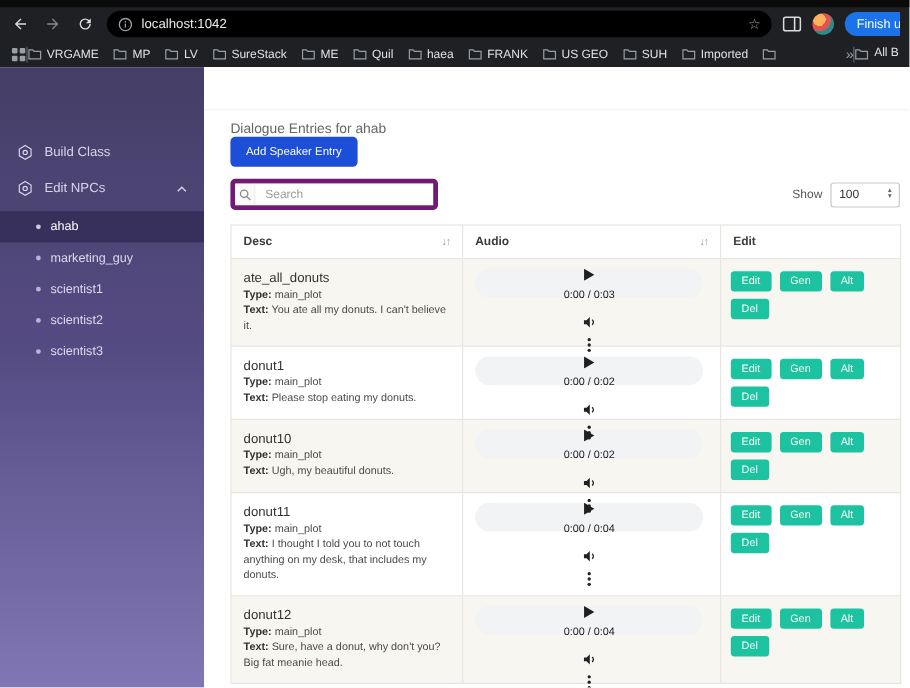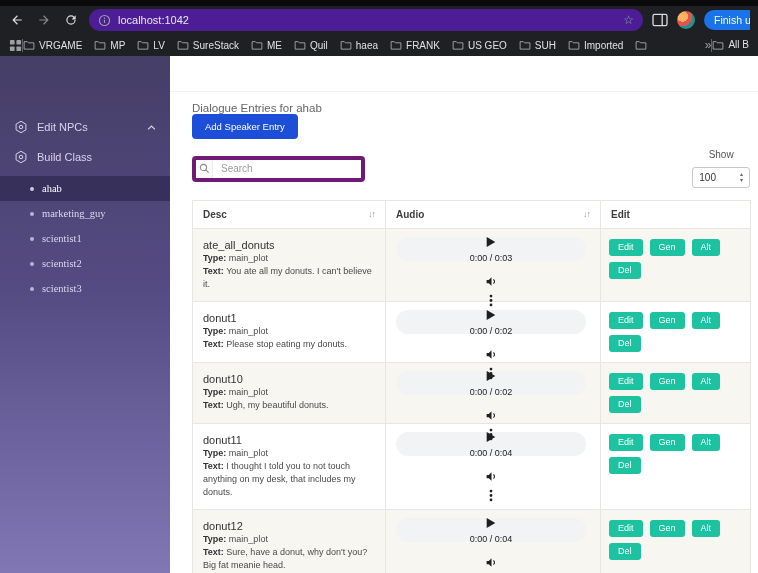--- a/index.html
+++ b/index.html
@@ -5,21 +5,21 @@
   * { margin:0; padding:0; box-sizing:border-box; }
   html,body { width:758px; height:573px; overflow:hidden; background:#fff;
     font-family:"Liberation Sans", sans-serif; }
 
   
   .chrome { background:#1f2023; }
   .win-strip { height:6px; background:#0a0a0b; }
   .toolbar { height:28px; display:flex; align-items:center; padding:0 8px; gap:9px; }
   .nav-btn { width:18px; height:18px; display:flex; align-items:center; justify-content:center; }
   .nav-btn svg { width:14px; height:14px; }
-  .omnibox { flex:1; height:22px; background:#4c1d95; border-radius:12px; display:flex;
+  .omnibox { flex:1; height:22px; background:#000000; border-radius:12px; display:flex;
     align-items:center; padding:0 9px; gap:7px; min-width:0;justify-content:flex-end; }
   .omnibox .url { flex:1; color:#e8eaed; font-size:11px; white-space:nowrap; overflow:hidden; }
   .star { color:#9aa0a6; font-size:12px; line-height:1; }
   .avatar { width:18px; height:18px; border-radius:50%;
     background:radial-gradient(circle at 32% 30%, #ffb25e 0 30%, #e2554e 30% 55%, #2a8c8c 55% 78%, #1d3f5e 78% 100%); }
   .finish-btn { background:#1a73e8; color:#fff; font-size:10.5px; height:20px; line-height:20px;
     padding:0 10px; border:none; border-radius:11px 0 0 11px; white-space:nowrap; width:46px;
     overflow:hidden; text-align:left; }
   .bookmarks { height:22px; display:flex; align-items:center; padding:0 9px; gap:0;
     font-size:10px; color:#dfe1e5; white-space:nowrap; overflow:hidden; }
@@ -33,42 +33,42 @@
   .app { display:flex; height:517px; }
 
   
   .sidebar { width:170px; flex:0 0 170px; padding-top:56px; color:#d3cde8;
     background:linear-gradient(180deg, #453e66 0%, #554b83 45%, #8177b4 100%); }
   .side-item { display:flex; align-items:center; gap:9px; padding:8px 14px; font-size:11px;
     color:#d9d4ec; cursor:default; }
   .side-item svg.hex { width:14px; height:14px; flex:0 0 auto; }
   .side-item .grow { flex:1; }
   .chev { width:9px; height:9px; }
-  .npc-list { margin-top:4px;font-family:Liberation Serif, serif; }
+  .npc-list { margin-top:4px; }
   .sub { display:flex; align-items:center; gap:8px; padding:7px 14px 7px 30px; font-size:10.5px;
     color:#ddd8ef; }
   .sub.active { background:rgba(25,18,54,0.42); color:#ffffff; }
   .dot { width:4px; height:4px; border-radius:50%; background:currentColor; opacity:.75; flex:0 0 auto; }
 
   
   .main { flex:1; background:#fff; display:flex; flex-direction:column; min-width:0; }
   .topbar { height:36px; background:#fff; border-bottom:1px solid #f2f2f2; flex:0 0 36px; }
   .content { padding:10px 8px 0 22px; }
   .page-title { font-size:11.5px; color:#666; }
   .add-btn { background:#1d4ed8; color:#fff; border:none; border-radius:4px; font-size:9.5px;
     padding:7px 13px; margin-bottom:10px; display:inline-block;text-align:right; }
   .controls { display:flex; justify-content:space-between; align-items:center; margin-bottom:12px; }
   .search-box { width:173px; height:26px; border:4px solid #701a75; border-radius:4px;
     display:flex; align-items:center; overflow:hidden; background:#fff; }
   .search-icon-wrap { width:24px; height:100%; display:flex; align-items:center; justify-content:center;
     background:#fafafa; border-right:1px solid #ececec; }
   .search-box input { border:none; outline:none; flex:1; height:100%; padding:0 8px; font-size:10px;
     color:#333; font-family:"Liberation Sans", sans-serif; }
   .search-box input::placeholder { color:#9a9a9a; }
-  .show-wrap { display:flex; align-items:center; gap:7px; font-size:10px; color:#555;flex-direction:column; }
+  .show-wrap { display:flex; align-items:center; gap:7px; font-size:10px; color:#555; }
   .show-select { border:1px solid #c9c9c9; border-radius:3px; padding:4px 6px; display:flex;
     align-items:center; gap:24px; font-size:10px; color:#333; background:#fff; }
   .stepper { display:flex; flex-direction:column; font-size:6px; line-height:0.85; color:#666; }
 
   
   table.dlg { width:100%; border-collapse:collapse; table-layout:fixed; }
   table.dlg th, table.dlg td { border:1px solid #e8e6e2; vertical-align:top; }
   table.dlg th { font-size:10px; font-weight:bold; color:#3c3c3c; text-align:left;
     padding:8px 10px; background:#fff; }
   th .sort { float:right; color:#9a9a9a; font-size:9px; letter-spacing:-1px; }
@@ -238,31 +238,31 @@
 </div>
 
 <div class="app">
 
   <div class="sidebar">
     <div class="side-item">
       <svg class="hex" viewBox="0 0 24 24">
         <path d="M12 2.2l8.4 4.9v9.8L12 21.8l-8.4-4.9V7.1z" fill="none" stroke="currentColor" stroke-width="1.7"></path>
         <circle cx="12" cy="12" r="3" fill="none" stroke="currentColor" stroke-width="1.7"></circle>
       </svg>
-      <span class="grow">Edit NPCs</span>
-      <svg class="chev" viewBox="0 0 12 8">
-        <path d="M1.5 6.5L6 2l4.5 4.5" fill="none" stroke="currentColor" stroke-width="1.6"></path>
-      </svg>
+      <span class="grow">Build Class</span>
     </div>
     <div class="side-item">
       <svg class="hex" viewBox="0 0 24 24">
         <path d="M12 2.2l8.4 4.9v9.8L12 21.8l-8.4-4.9V7.1z" fill="none" stroke="currentColor" stroke-width="1.7"></path>
         <circle cx="12" cy="12" r="3" fill="none" stroke="currentColor" stroke-width="1.7"></circle>
       </svg>
-      <span class="grow">Build Class</span>
+      <span class="grow">Edit NPCs</span>
+      <svg class="chev" viewBox="0 0 12 8">
+        <path d="M1.5 6.5L6 2l4.5 4.5" fill="none" stroke="currentColor" stroke-width="1.6"></path>
+      </svg>
     </div>
     <div class="npc-list">
   <div class="sub active">
     <span class="dot"></span>
     <span>ahab</span>
   </div>
 
   <div class="sub">
     <span class="dot"></span>
     <span>marketing_guy</span>

